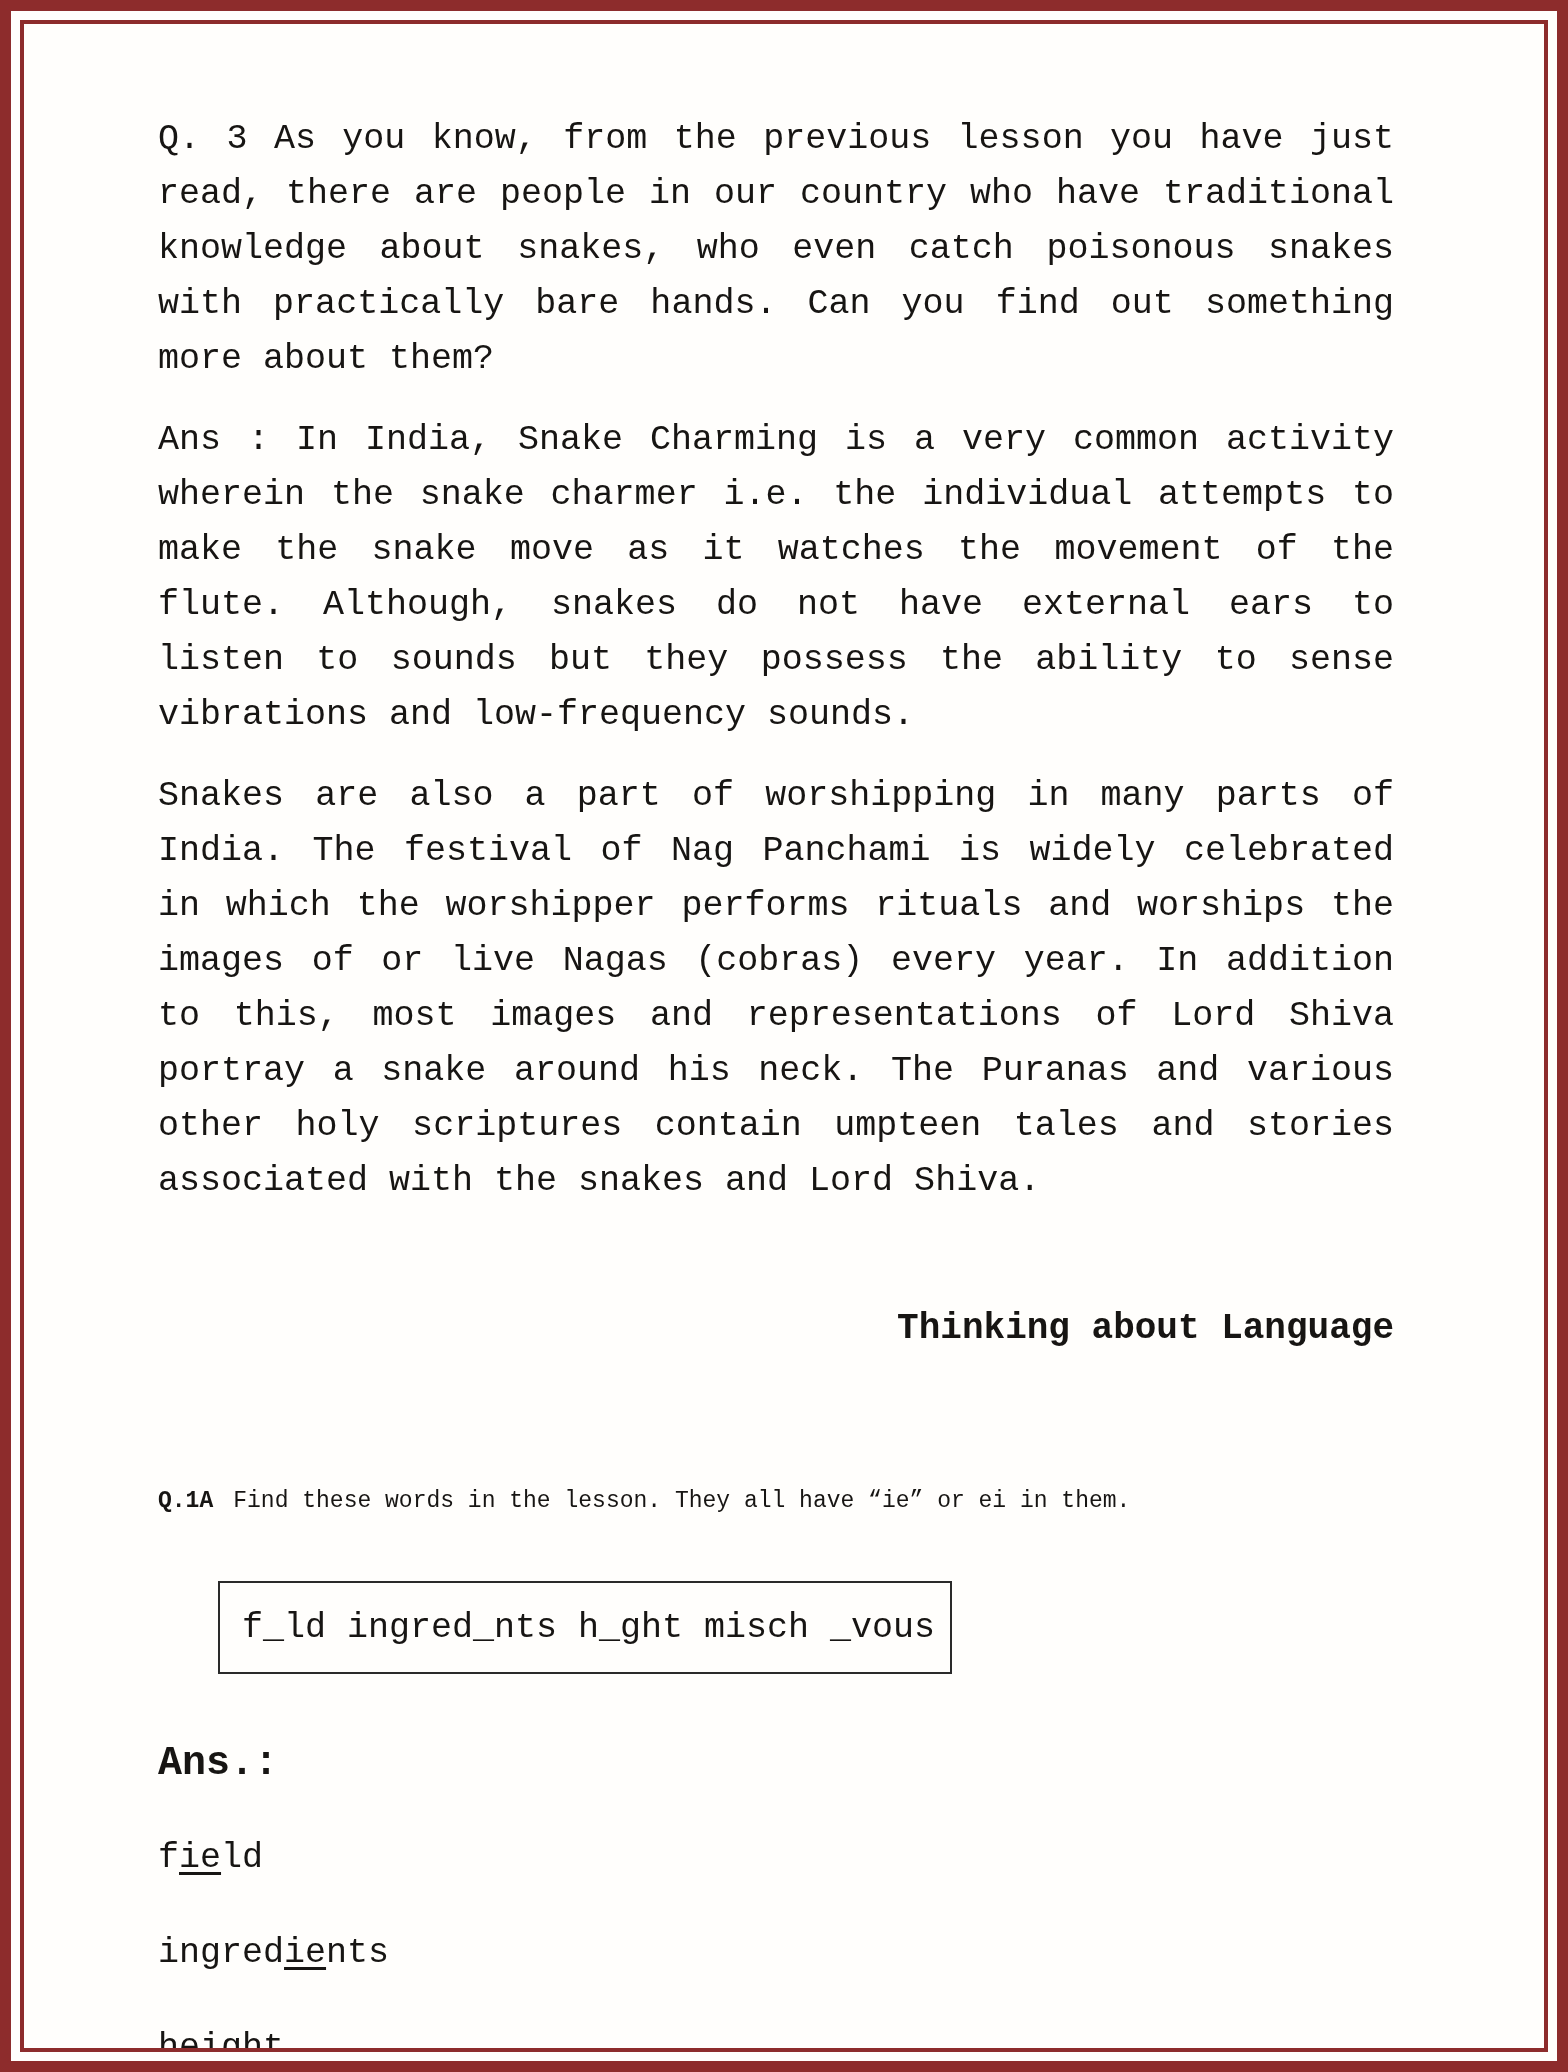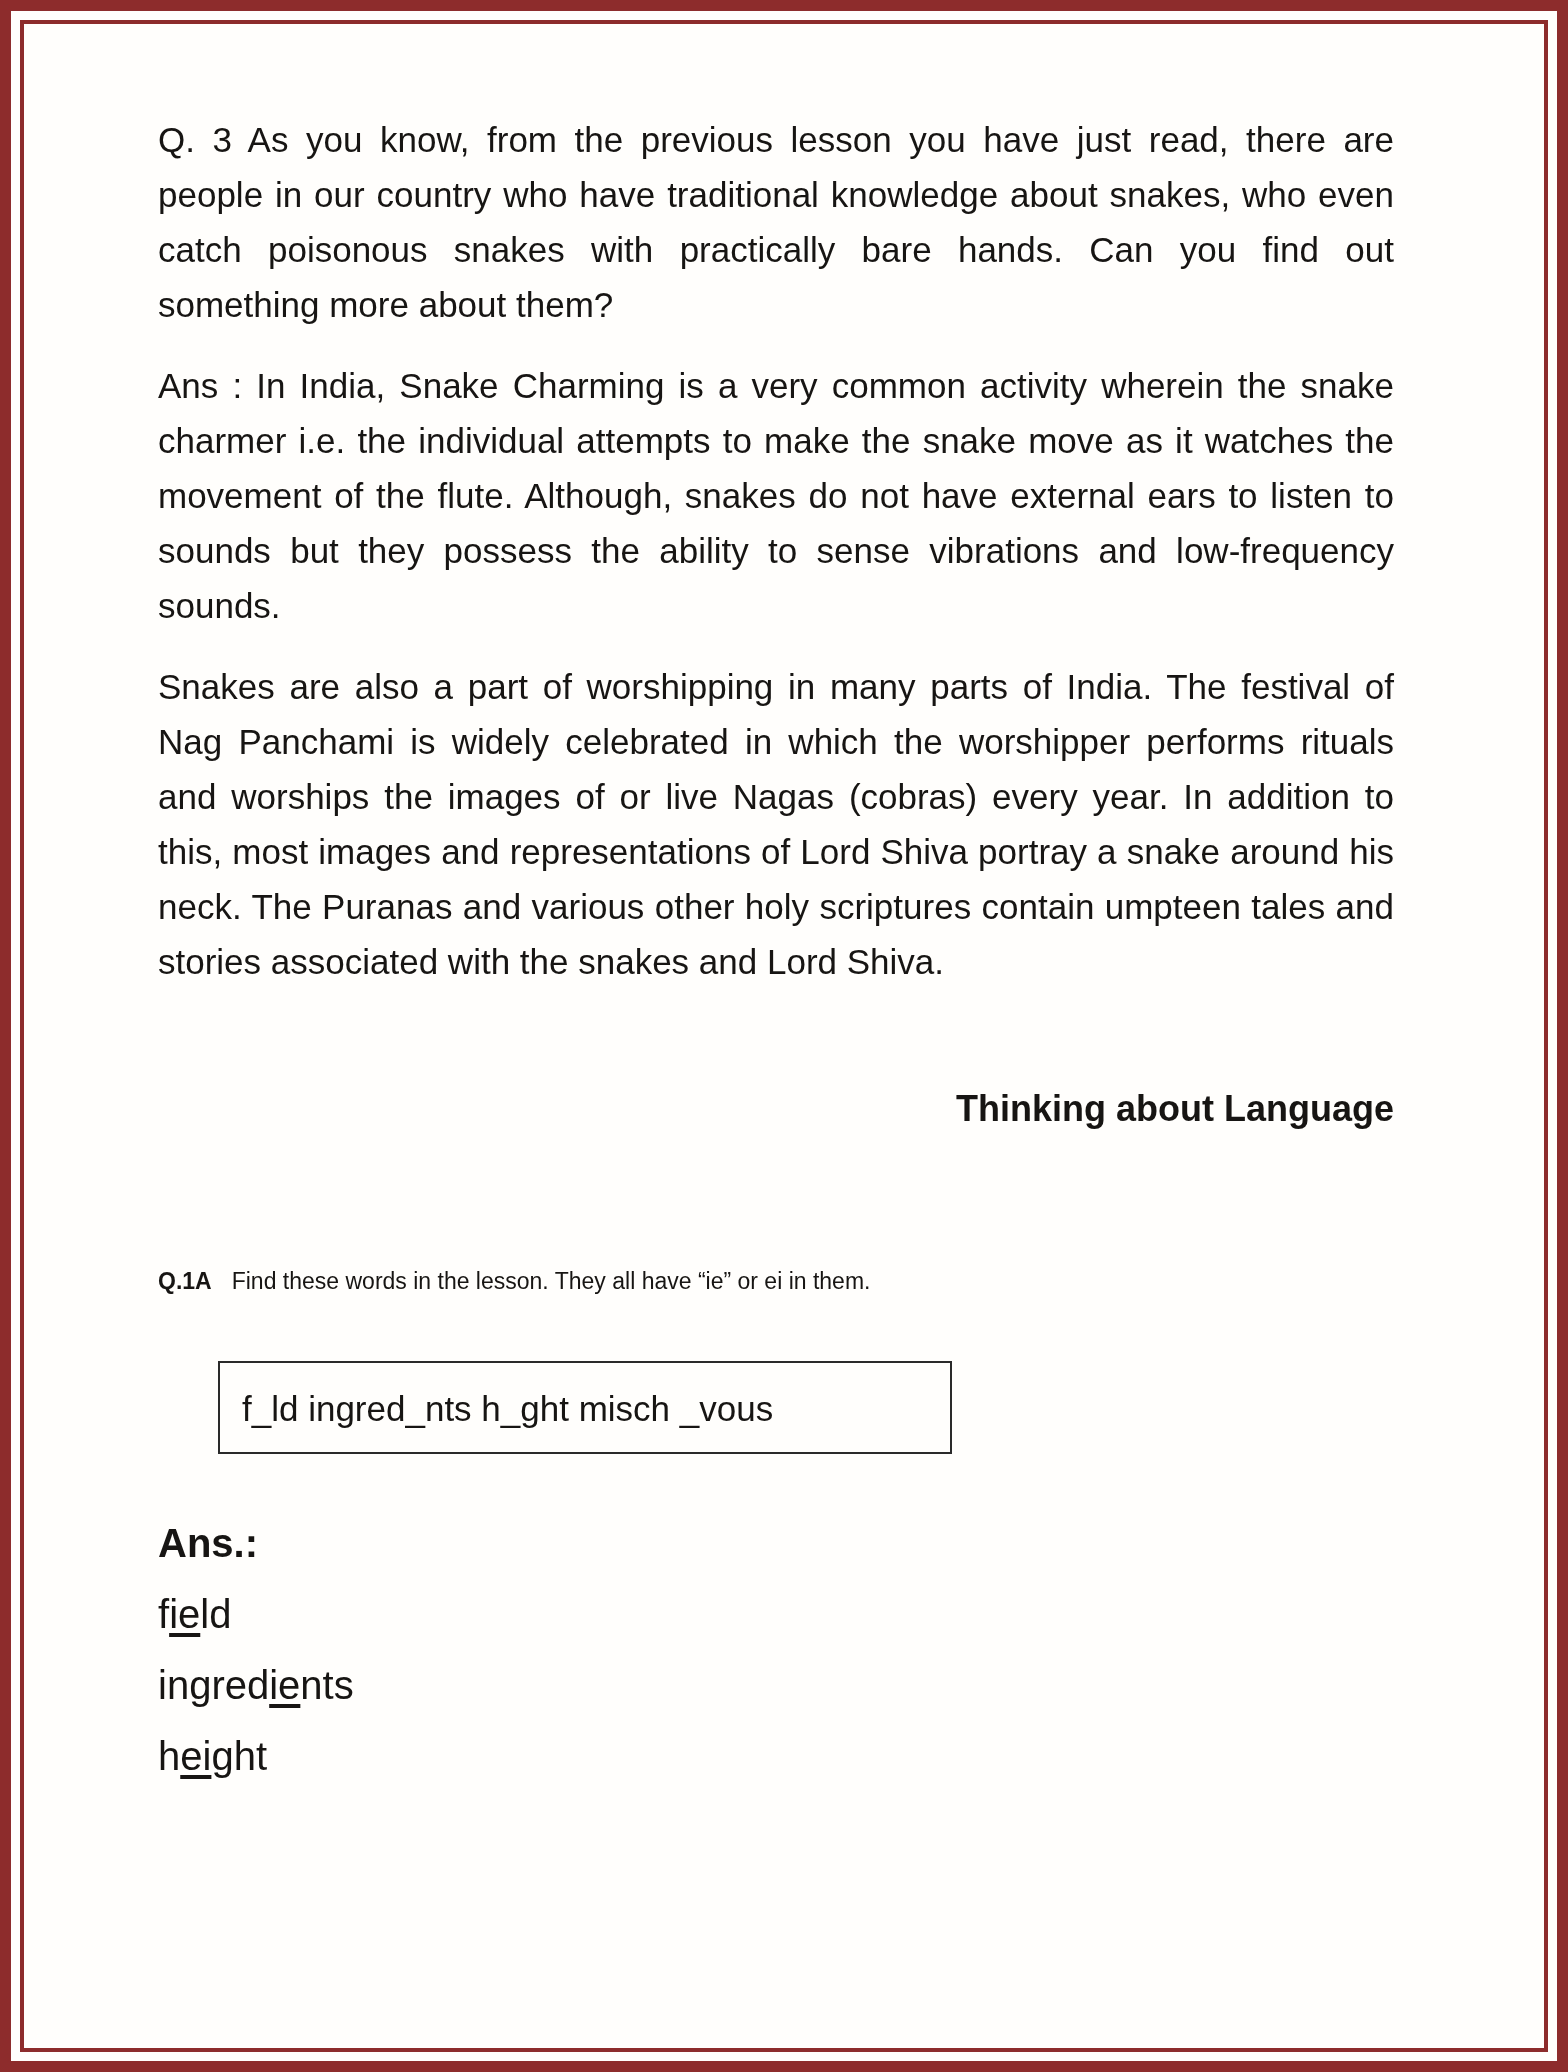--- a/index.html
+++ b/index.html
@@ -8,21 +8,21 @@
     background: #ffffff;
   }
   .page {
     position: relative;
     width: 1568px;
     height: 2072px;
     box-sizing: border-box;
     background: #fffefc;
     border: 11px solid #8d2c2c;
     padding: 9px;
-    font-family: Liberation Sans, sans-serif;
+    font-family: Liberation Mono, monospace;
     color: #171513;
   }
   .inner-frame {
     box-sizing: border-box;
     width: 100%;
     height: 100%;
     border: 4px solid #8d2c2c;
     background: #fffefc;
     overflow: hidden;
   }
@@ -70,23 +70,23 @@
   .word-box .box-line:last-child {
     margin-bottom: 0;
   }
   .ans-label {
     font-size: 40px;
     line-height: 55px;
     font-weight: bold;
     margin: 62px 0 0 0;
   }
   .answer-item {
-    font-size: 40px;
+    font-size: 35px;
     line-height: 55px;
-    margin: 16px 0 0 0;
+    margin: 40px 0 0 0;
   }
   .ul {
     text-decoration: underline;
     text-underline-offset: 5px;
   }
 </style>
 </head>
 <body>
 
 <div class="page">

